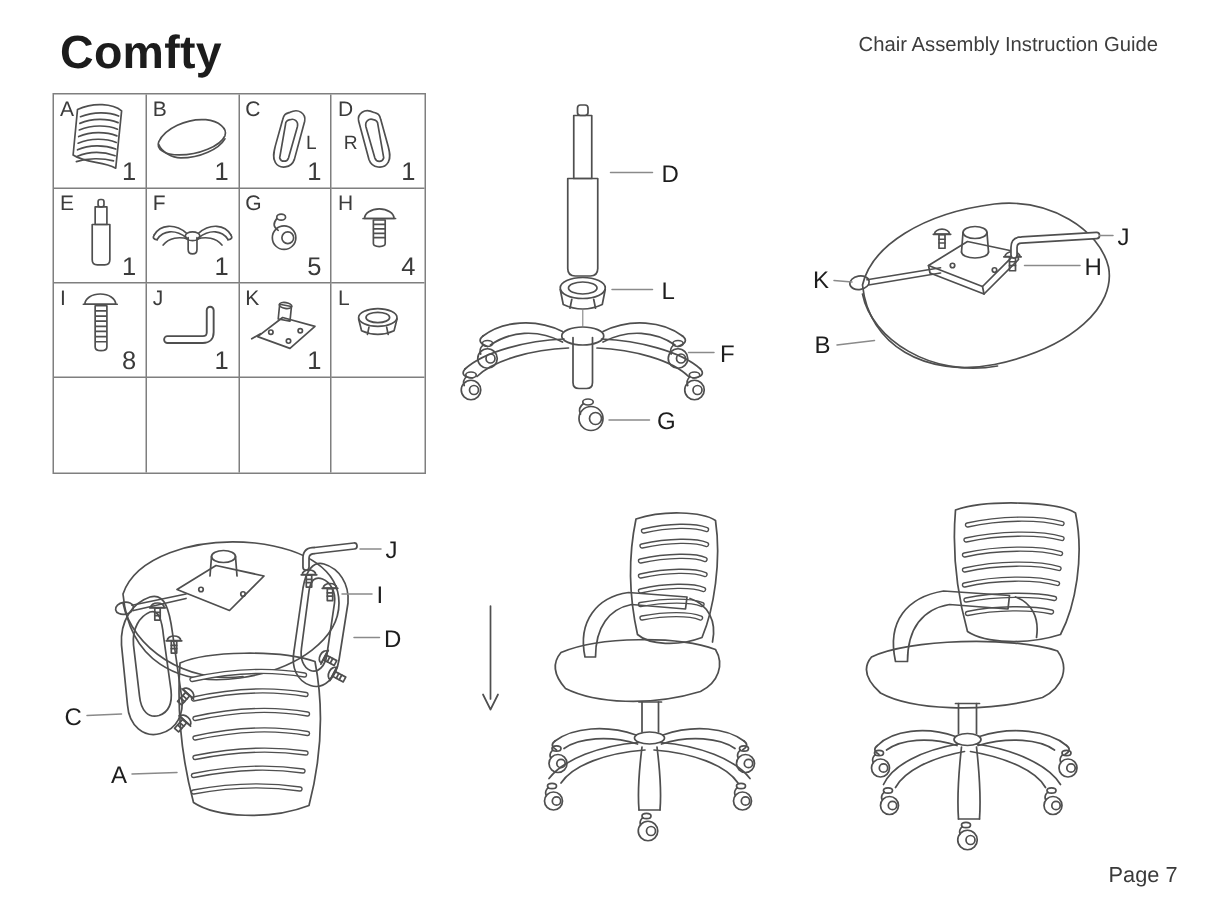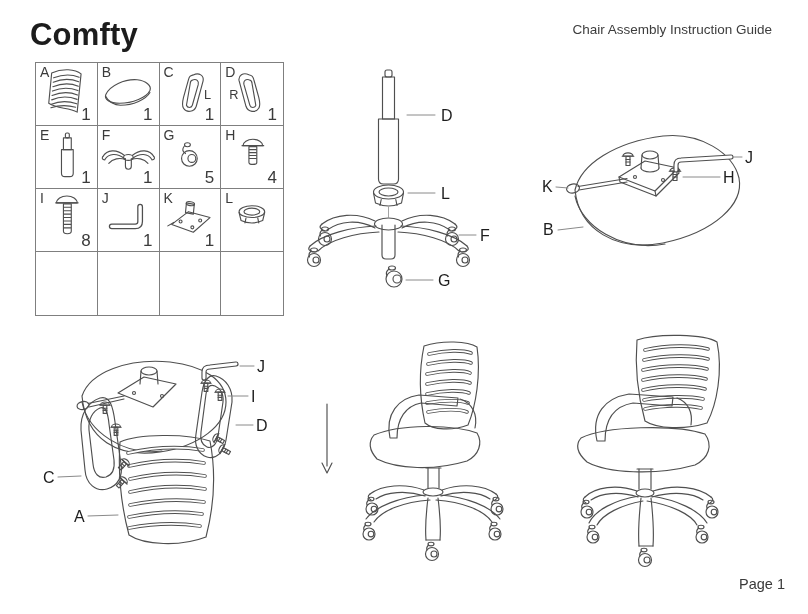--- a/index.html
+++ b/index.html
@@ -1,20 +1,20 @@
 <!DOCTYPE html>
 <html><head>
 <meta charset="utf-8">
 <style>
   * { margin:0; padding:0; box-sizing:border-box; }
   html,body { width:808px; height:614px; }
   body { background:#ffffff; font-family:"Liberation Sans", sans-serif; position:relative; overflow:hidden; }
   .page { position:absolute; inset:0; background:#fff; }
 
-  .logo { position:absolute; left:30px; top:17px; font-size:31px; font-weight:800; color:#1c1c1c; letter-spacing:0.2px; }
+  .logo { position:absolute; left:40px; top:17px; font-size:31px; font-weight:800; color:#1c1c1c; letter-spacing:0.2px; }
   .header-title { position:absolute; right:36px; top:21px; text-align:left; font-size:13.5px; color:#3d3d3d; line-height:18px; }
 
   .parts-grid { position:absolute; left:35px; top:62px; width:249px; height:254px;
     display:grid; grid-template-columns:repeat(4,1fr); grid-template-rows:repeat(4,1fr);
     border:1.2px solid #7f7f7f; }
   .cell { position:relative; border-right:1px solid #7f7f7f; border-bottom:1px solid #7f7f7f; }
   .cell:nth-child(4n) { border-right:none; }
   .cell:nth-child(n+13) { border-bottom:none; }
   .pletter { position:absolute; left:4px; top:1px; font-size:14px; color:#3b3b3b; }
   .pqty { position:absolute; right:6px; bottom:0px; font-size:17px; font-weight:300; color:#3b3b3b; }
@@ -596,14 +596,14 @@
         </g>
       <g>
           <ellipse cx="99" cy="224" rx="3" ry="1.8"></ellipse>
           <path d="M96.5,225 q-2.5,2.5 -1.5,5"></path>
           <circle cx="100" cy="234" r="6.5"></circle>
           <circle cx="102" cy="234" r="3"></circle>
         </g>
     </g>
   </svg>
 
-  <div class="page-num">Page 1</div>
+  <div class="page-num">Page 7</div>
 </div>
 
 </body></html>

